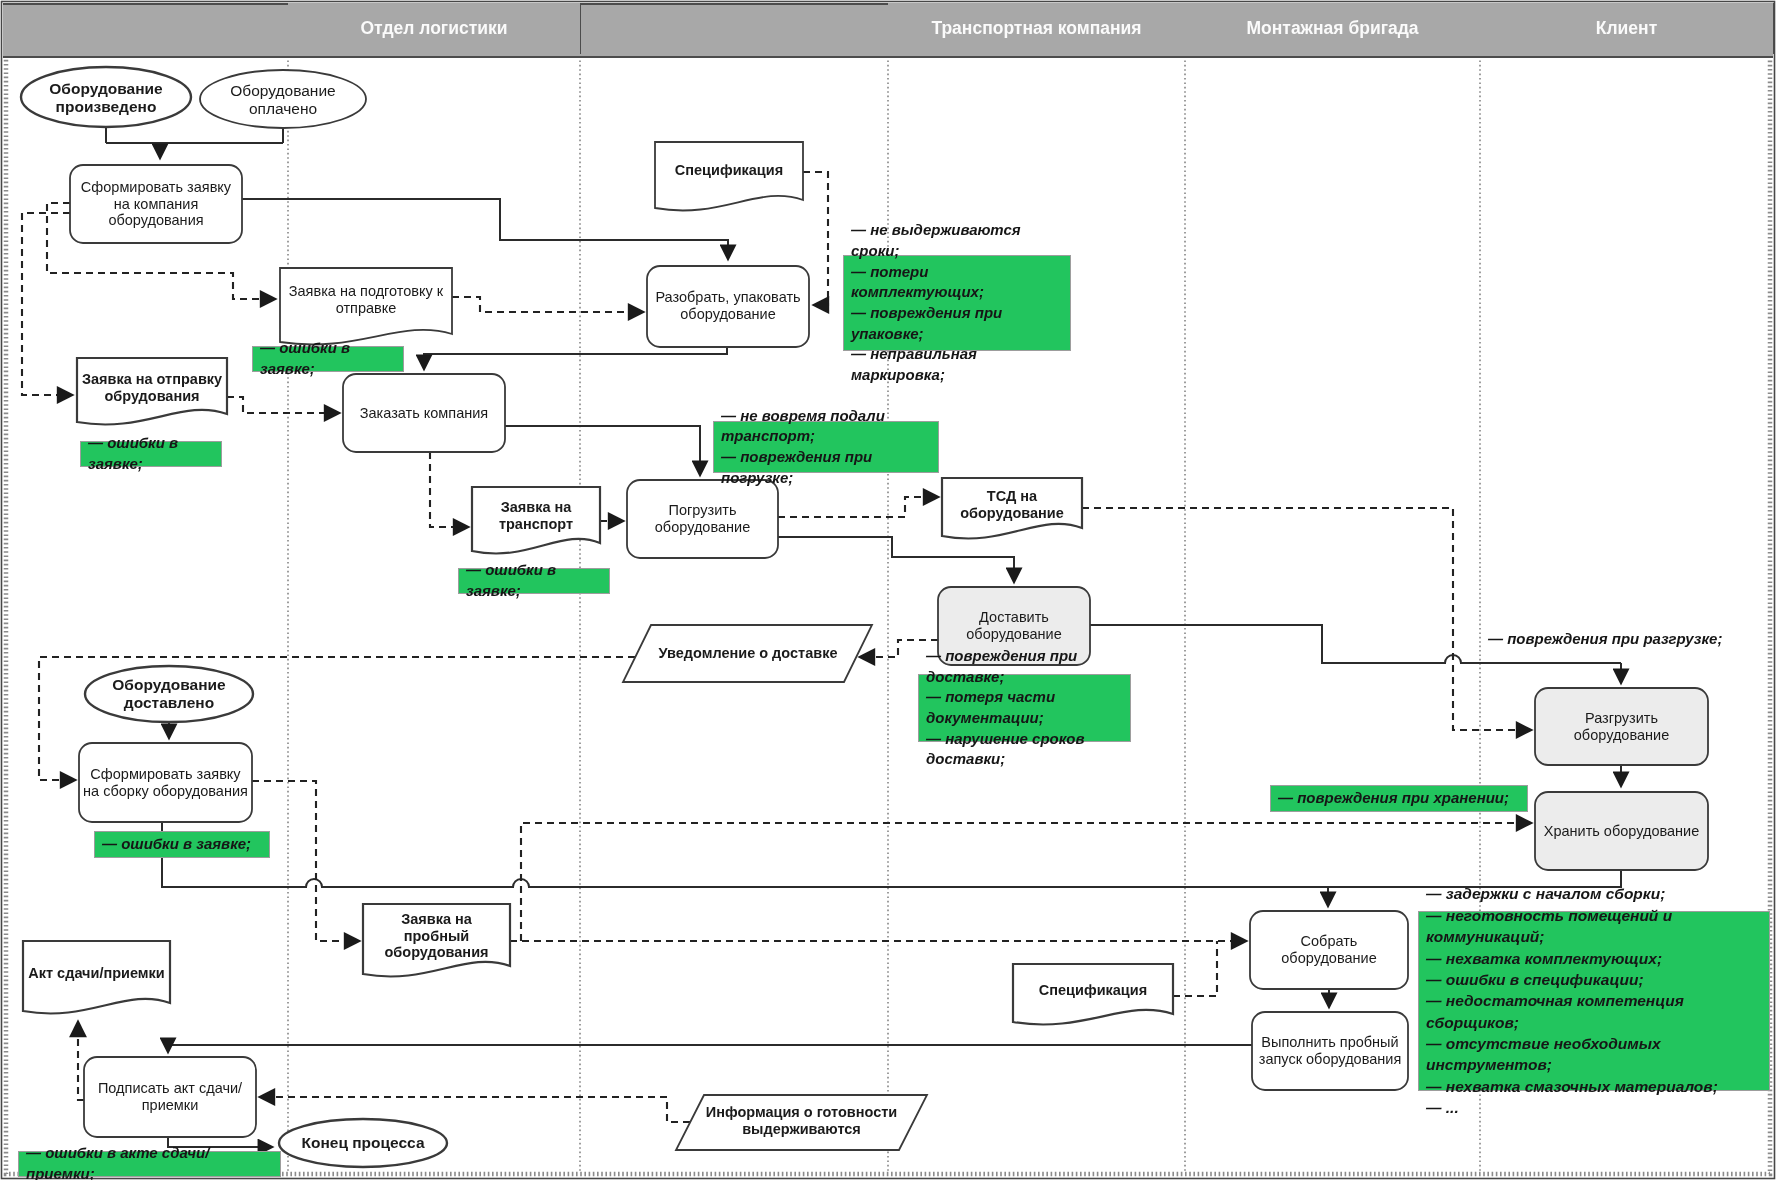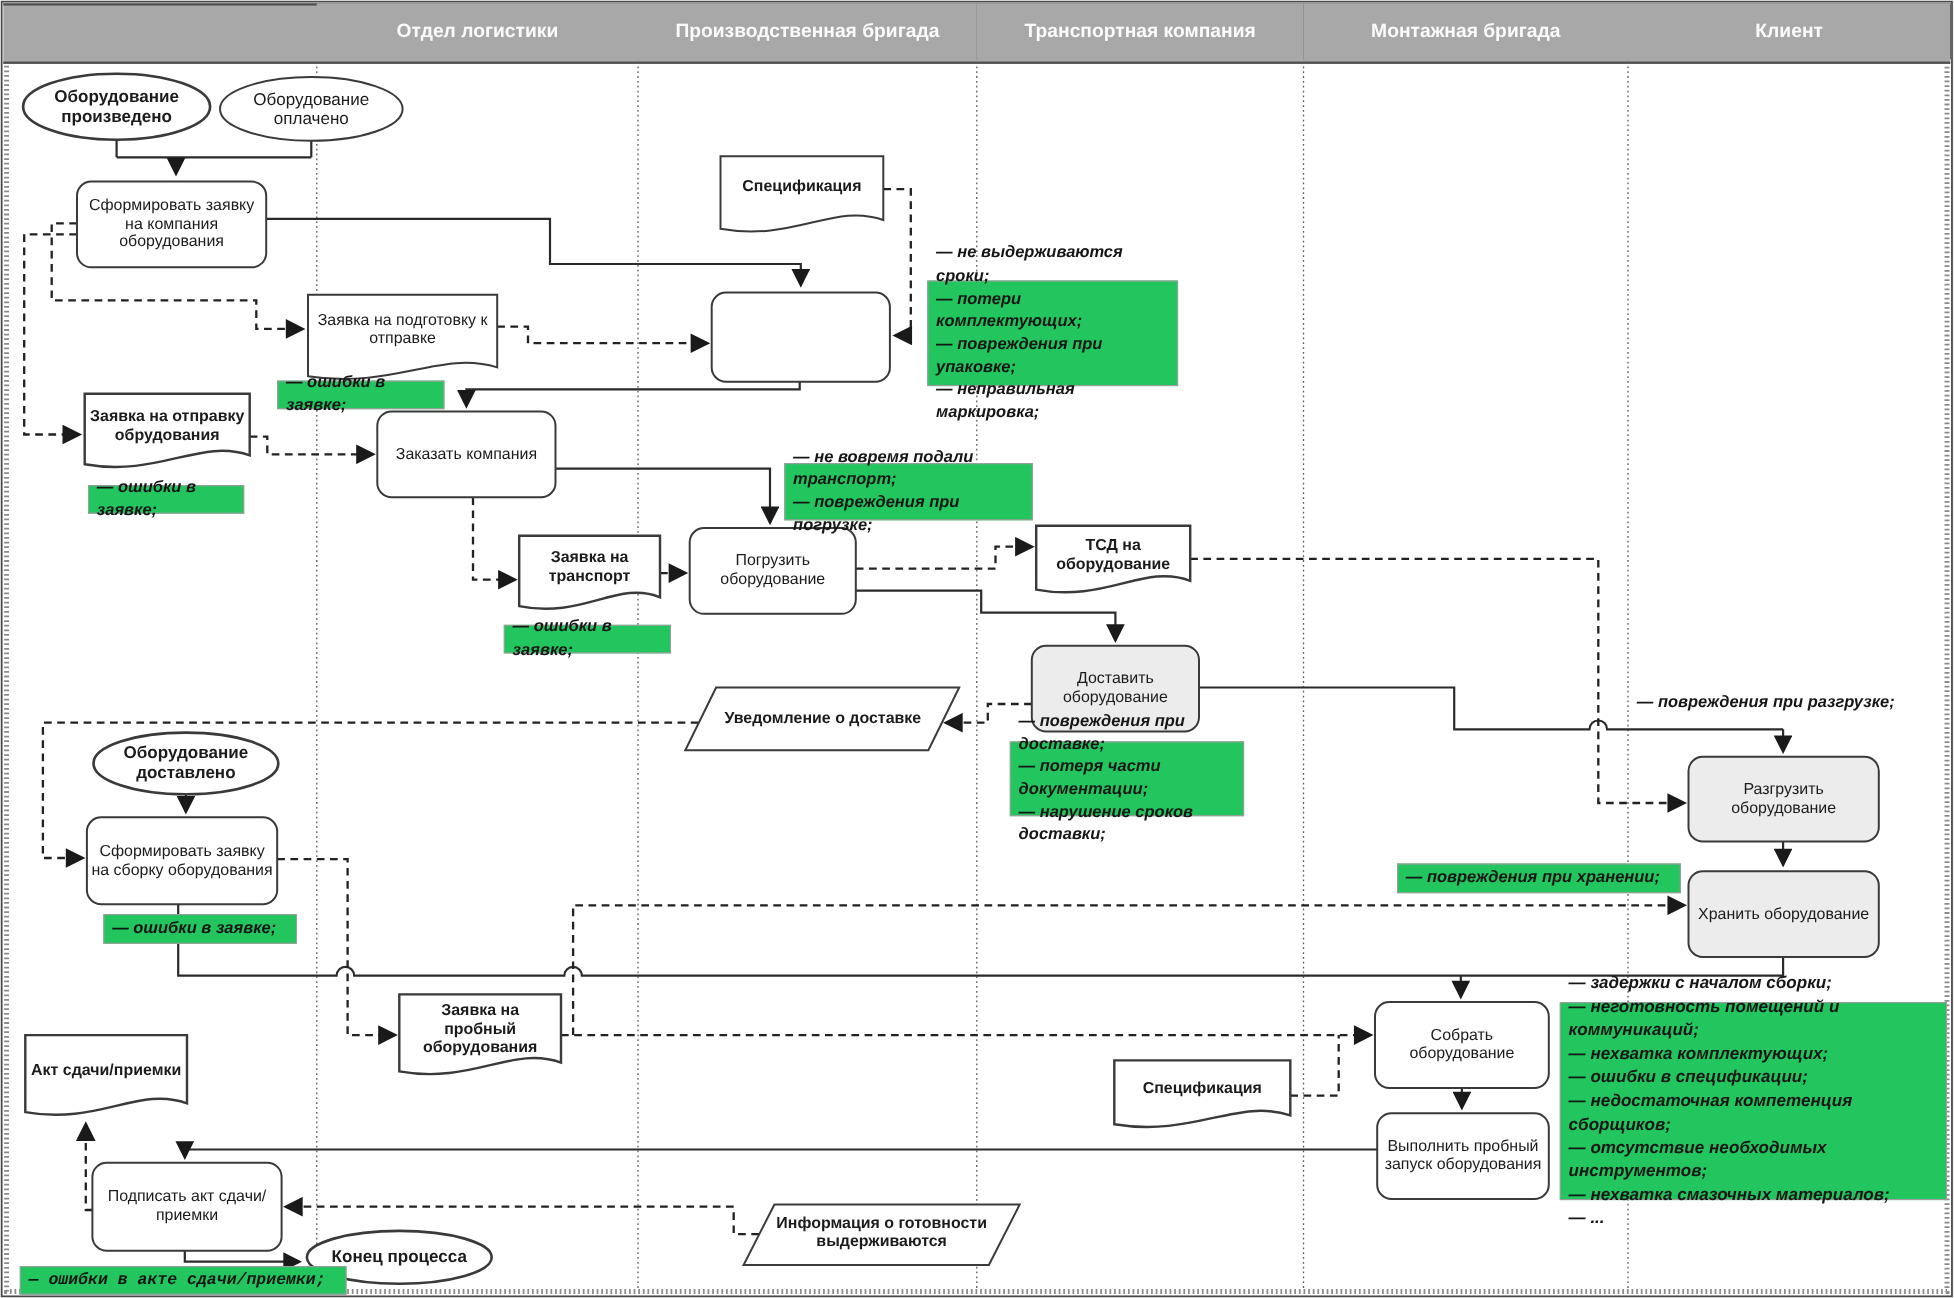--- a/index.html
+++ b/index.html
@@ -20,21 +20,20 @@
   .headband{position:absolute;left:3px;top:3px;width:1770px;height:51px;background:#a8a8a8;
             border-top:2px solid #4c4c4c;border-bottom:2px solid #4c4c4c;z-index:1;}
 </style>
 </head>
 <body>
 
 <div id="stage">
 
   <div class="headband"></div>
   <div class="hdr" style="left:288px;width:292px;">Отдел логистики</div>
-  <div class="hdr" style="left:580px;width:308px;">Производственная бригада</div>
   <div class="hdr" style="left:888px;width:297px;">Транспортная компания</div>
   <div class="hdr" style="left:1185px;width:295px;">Монтажная бригада</div>
   <div class="hdr" style="left:1480px;width:293px;">Клиент</div>
 
   <svg id="wires" xmlns="http://www.w3.org/2000/svg" viewBox="0 0 1776 1180">
     <defs>
       <marker id="ah" viewBox="0 0 10 10" refX="8.5" refY="5" markerWidth="9.5" markerHeight="8.5" orient="auto-start-reverse">
         <path d="M0 0 L10 5 L0 10 z" fill="#1a1a1a"></path>
       </marker>
     </defs>
@@ -120,20 +119,21 @@
       <polygon points="651,625 872,625 844,682 623,682" fill="#ffffff" stroke-width="1.8"></polygon>
       <polygon points="704,1095 927,1095 899,1150 676,1150" fill="#ffffff" stroke-width="1.8"></polygon>
     </g>
   </svg>
 
   <div class="t b" style="left:31px;top:72px;width:150px;height:52px;font-size:15.5px;">Оборудование произведено</div>
   <div class="t" style="left:205px;top:75px;width:156px;height:50px;font-size:15.5px;">Оборудование оплачено</div>
   <div class="t" style="left:74px;top:167px;width:164px;height:74px;">Сформировать заявку на компания оборудования</div>
   <div class="t b" style="left:657px;top:146px;width:144px;height:48px;">Спецификация</div>
   <div class="t" style="left:282px;top:272px;width:168px;height:56px;">Заявка на подготовку к отправке</div>
+  <div class="t" style="left:651px;top:270px;width:154px;height:72px;">Разобрать, упаковать оборудование</div>
   <div class="t b" style="left:81px;top:362px;width:142px;height:52px;">Заявка на отправку обрудования</div>
   <div class="t" style="left:347px;top:378px;width:154px;height:70px;">Заказать компания</div>
   <div class="t b" style="left:476px;top:491px;width:120px;height:50px;">Заявка на транспорт</div>
   <div class="t" style="left:631px;top:484px;width:143px;height:70px;">Погрузить оборудование</div>
   <div class="t b" style="left:946px;top:482px;width:132px;height:46px;">ТСД на оборудование</div>
   <div class="t" style="left:942px;top:591px;width:144px;height:70px;">Доставить оборудование</div>
   <div class="t b" style="left:645px;top:631px;width:206px;height:44px;">Уведомление о доставке</div>
   <div class="t" style="left:1539px;top:692px;width:165px;height:69px;">Разгрузить оборудование</div>
   <div class="t" style="left:1539px;top:796px;width:165px;height:70px;">Хранить оборудование</div>
   <div class="t b" style="left:90px;top:670px;width:158px;height:48px;font-size:15.5px;">Оборудование доставлено</div>
@@ -146,21 +146,21 @@
   <div class="t" style="left:88px;top:1061px;width:164px;height:72px;">Подписать акт сдачи/приемки</div>
   <div class="t b" style="left:284px;top:1123px;width:158px;height:40px;font-size:15.5px;">Конец процесса</div>
   <div class="t b" style="left:694px;top:1099px;width:215px;height:44px;">Информация о готовности выдерживаются</div>
 
   <div class="note" style="left:252px;top:346px;width:152px;height:26px;">—  ошибки в заявке;</div>
   <div class="note" style="left:80px;top:441px;width:142px;height:26px;">—  ошибки в заявке;</div>
   <div class="note" style="left:458px;top:568px;width:152px;height:26px;">—  ошибки в заявке;</div>
   <div class="note" style="left:94px;top:831px;width:176px;height:27px;">—  ошибки в заявке;</div>
   <div class="note plain" style="left:1488px;top:626px;width:270px;height:26px;">—  повреждения при разгрузке;</div>
   <div class="note" style="left:1270px;top:785px;width:258px;height:27px;">—  повреждения при хранении;</div>
-  <div class="note" style="left:18px;top:1151px;width:297px;height:26px;font-family:Liberation Mono, monospace;">—  ошибки в акте сдачи/приемки;</div>
+  <div class="note" style="left:18px;top:1151px;width:263px;height:26px;">—  ошибки в акте сдачи/приемки;</div>
 
   <div class="note" style="left:843px;top:255px;width:228px;height:96px;">— не выдерживаются сроки;
 — потери комплектующих;
 — повреждения при упаковке;
 — неправильная маркировка;</div>
   <div class="note" style="left:713px;top:421px;width:226px;height:52px;">— не вовремя подали транспорт;
 — повреждения при погрузке;</div>
   <div class="note" style="left:918px;top:674px;width:213px;height:68px;">— повреждения при доставке;
 — потеря части документации;
 — нарушение сроков доставки;</div>

